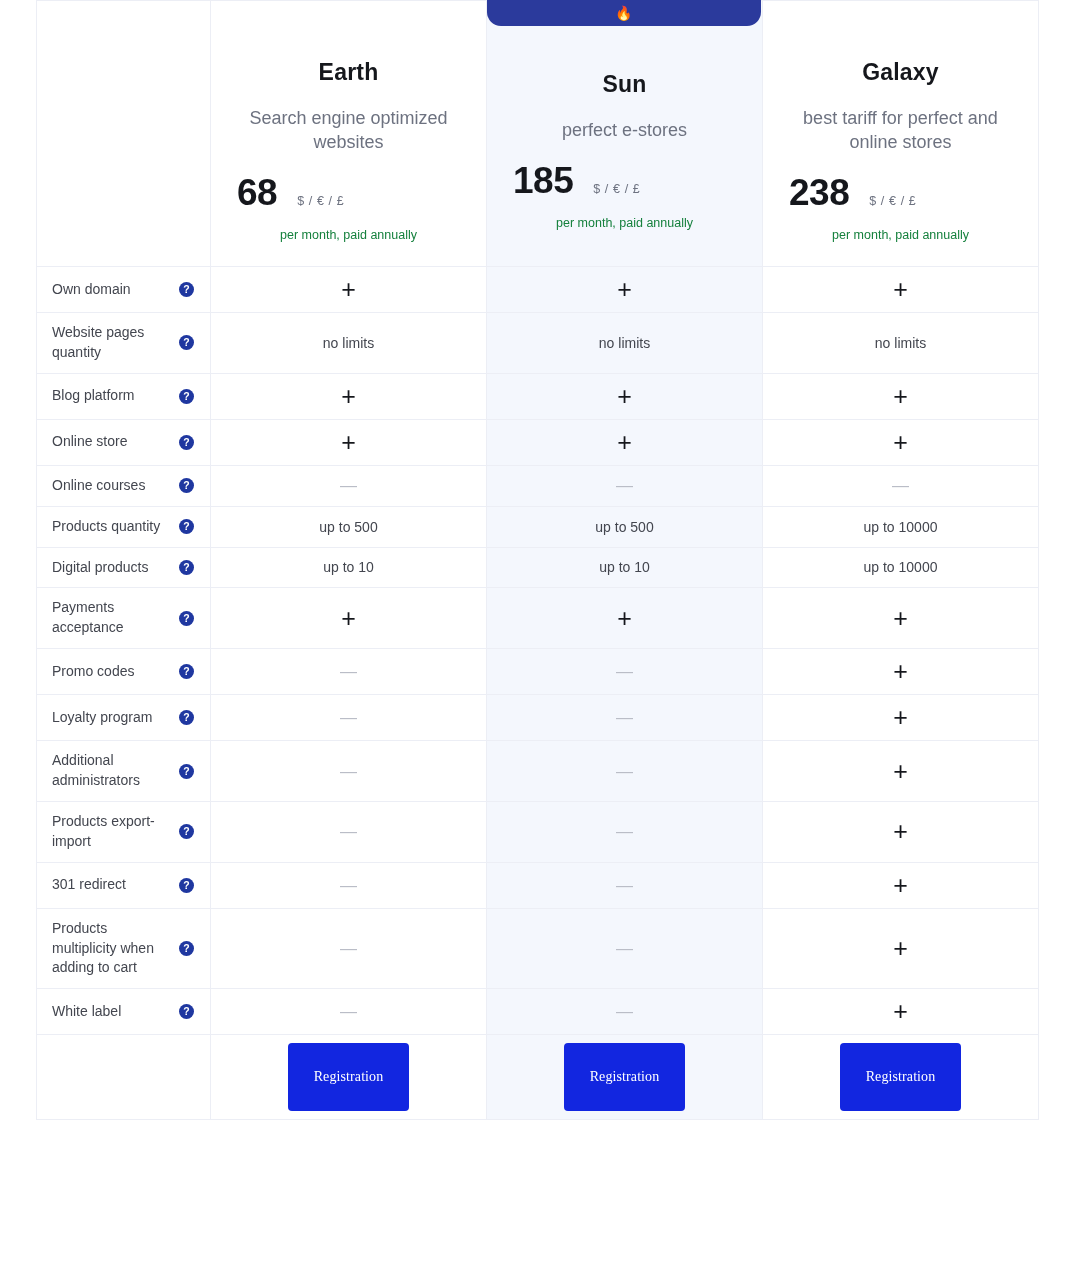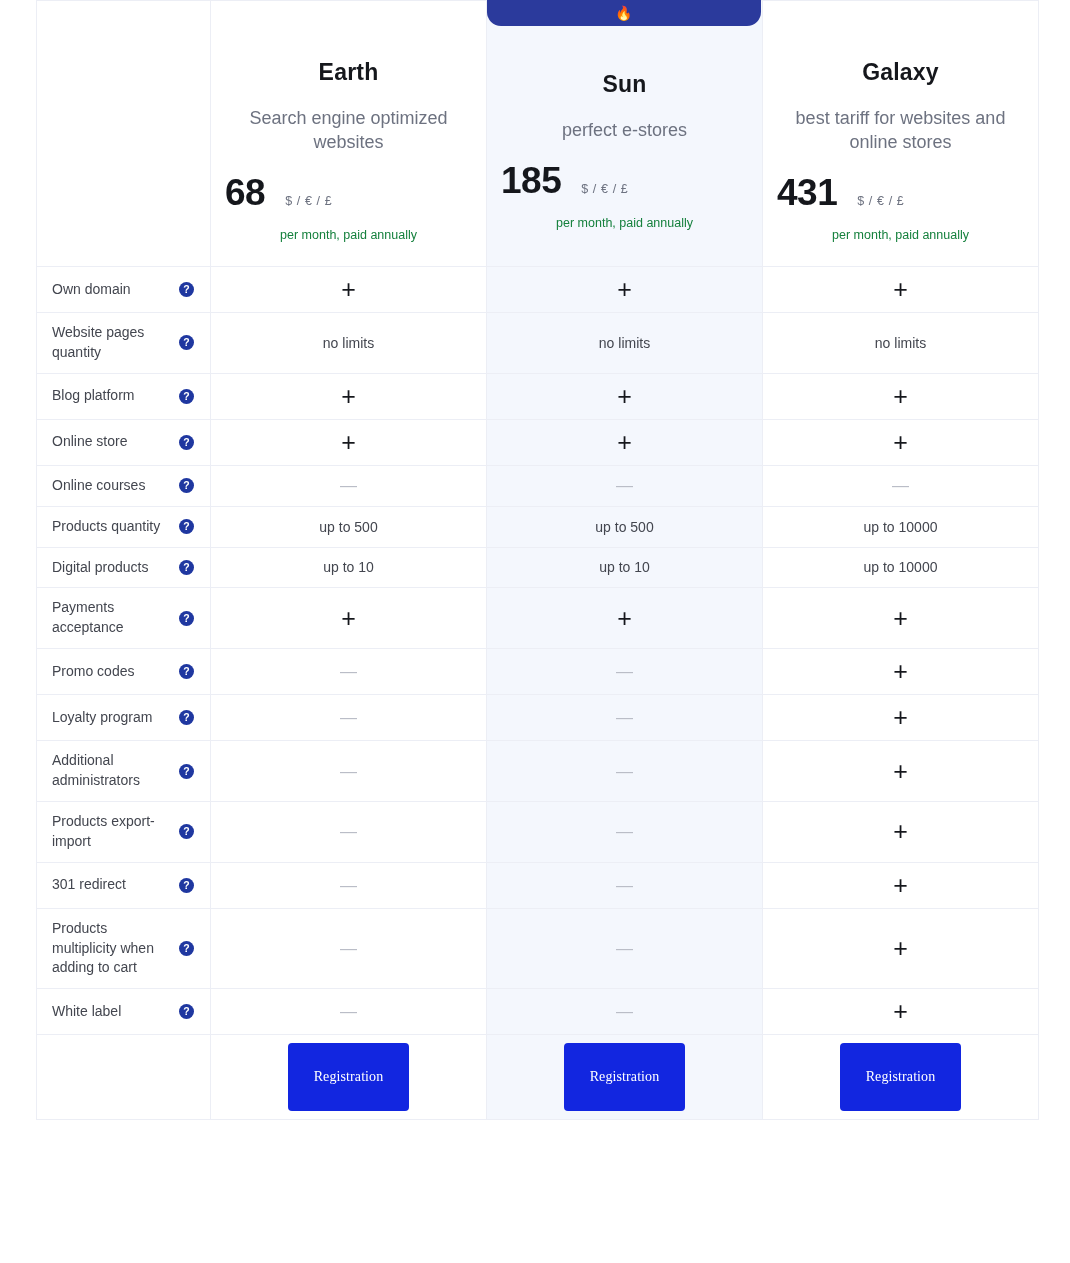--- a/index.html
+++ b/index.html
@@ -17,21 +17,21 @@
     width: 1002px;
     border-collapse: collapse;
     table-layout: fixed;
   }
   table.pricing td { border: 1px solid #eceef5; vertical-align: middle; }
 
   col.c-feat { width: 174px; }
   col.c-plan { width: 276px; }
 
   
-  td.hd { height: 266px; text-align: center; padding: 0 14px; border-top: 1px solid #eceef5; }
+  td.hd { height: 266px; text-align: center; padding: 0 26px; border-top: 1px solid #eceef5; }
   td.hd-empty { border-top: 1px solid #eceef5; }
   .plan-name {
     font-size: 23px; font-weight: bold; color: #15171c;
     letter-spacing: .2px; margin-top: 34px;
   }
   .plan-desc {
     font-size: 18px; color: #6d7280; margin-top: 20px; line-height: 1.35;
   }
   .price-line {
     margin-top: 18px; display: flex; align-items: baseline;
@@ -112,23 +112,23 @@
             <div class="plan-name">Sun</div>
             <div class="plan-desc">perfect e-stores</div>
             <div class="price-line">
               <span class="price-num">185</span>
               <span class="price-cur">$ / € / £</span>
             </div>
             <div class="price-note">per month, paid annually</div>
           </td>
           <td class="hd">
             <div class="plan-name">Galaxy</div>
-            <div class="plan-desc">best tariff for websites and online stores</div>
+            <div class="plan-desc">best tariff for perfect and online stores</div>
             <div class="price-line">
-              <span class="price-num">431</span>
+              <span class="price-num">238</span>
               <span class="price-cur">$ / € / £</span>
             </div>
             <div class="price-note">per month, paid annually</div>
           </td>
         </tr>
         <tr>
           <td class="feat">
             <div class="feat-inner">
               <span class="feat-label">Own domain</span>
               <span class="help-icon">?</span>

